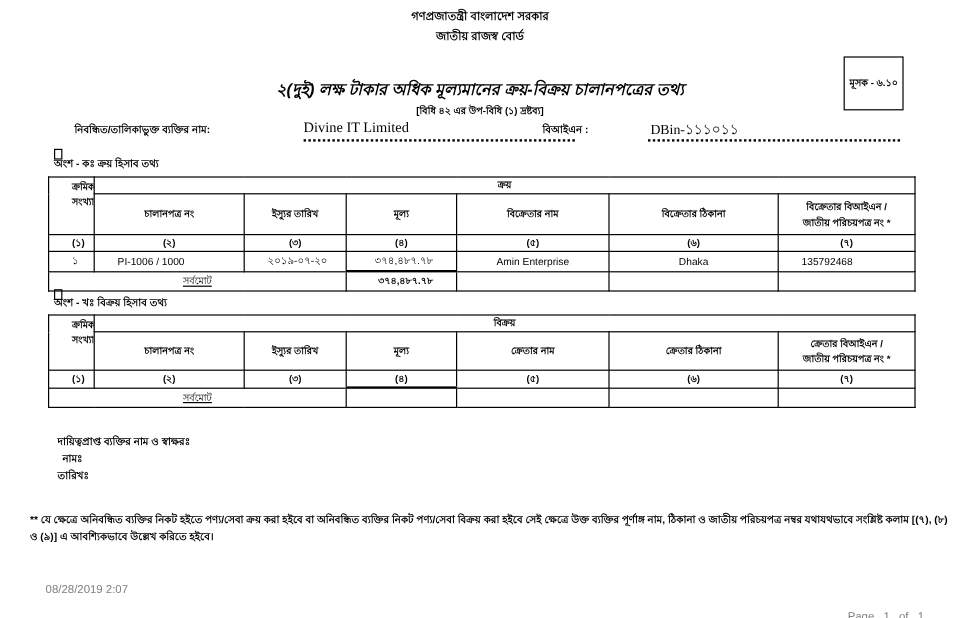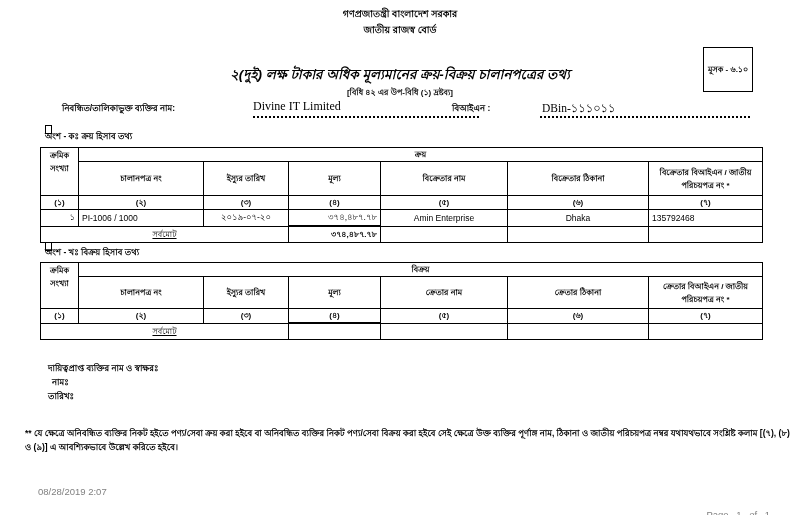--- a/index.html
+++ b/index.html
@@ -10,21 +10,21 @@
   .gov{font-size:9.5px;font-weight:bold;}
   .musak{border:1px solid #000;padding:15px 4px;font-size:8px;font-weight:bold;}
   .title{font-size:13.5px;font-weight:bold;font-style:italic;}
   .subtitle{font-size:8px;font-weight:bold;}
   .lbl{font-size:8.5px;font-weight:bold;}
   .serifval{font-family:"Liberation Serif",serif;font-size:12px;}
   .dots{border-bottom:2px dotted #000;height:12px;}
   .boxglyph{display:inline-block;width:5px;height:7px;border:1px solid #000;}
   .seclabel{font-size:8.5px;font-weight:bold;}
   table{border-collapse:collapse;table-layout:fixed;width:722px;font-size:8px;}
-  td{border:1px solid #000;padding:0 3px;text-align:center;vertical-align:middle;
+  td{border:1px solid #000;padding:0 19px;text-align:center;vertical-align:middle;
      overflow:hidden;font-weight:bold;}
   .r-group td{height:13px;}
   .r-cols td{height:33px;}
   .r-colsB td{height:31px;}
   .r-nums td{height:13px;}
   .r-data td{height:15px;font-weight:normal;font-size:8.5px;}
   .r-total td{height:15px;}
   .serial-h{vertical-align:top;padding-top:1px;}
   .al{text-align:left;}
   .ar{text-align:right;}

